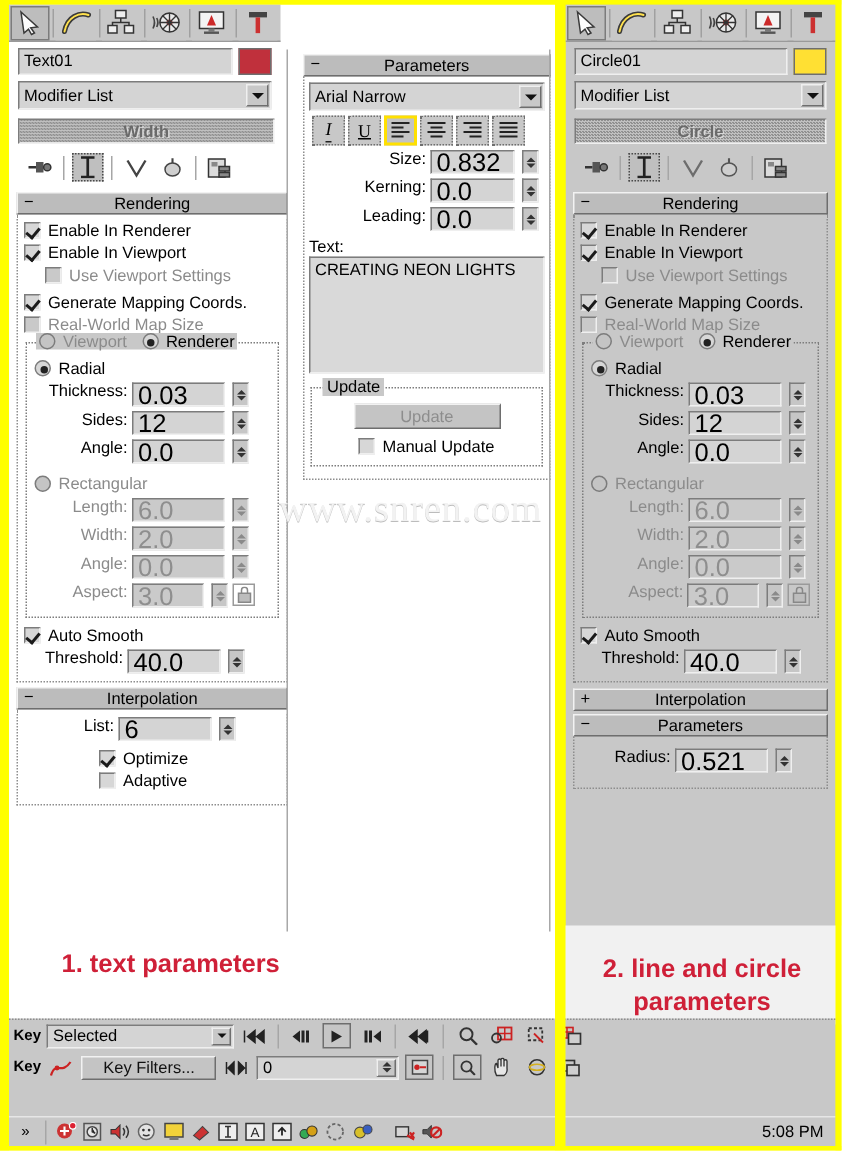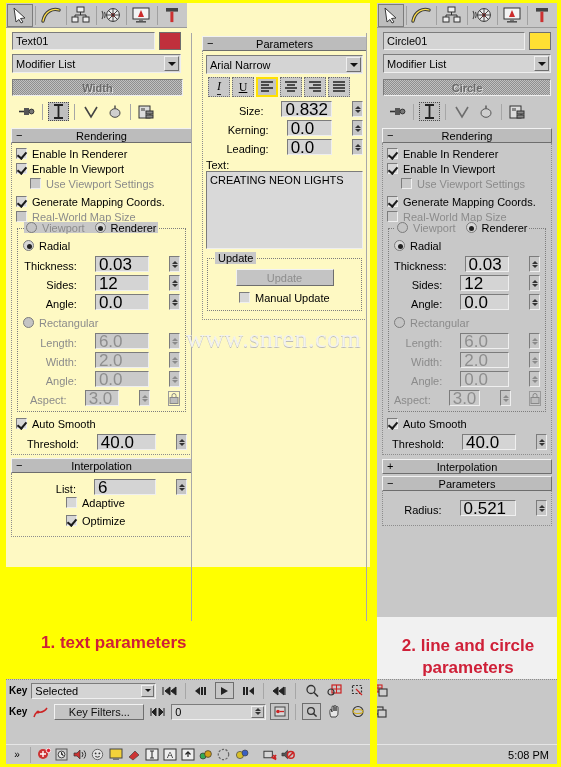--- a/index.html
+++ b/index.html
@@ -11,22 +11,22 @@
     font-size:11px;
     color:#000;
     overflow:hidden;
     position:relative;
   }
   
   #stage { position:absolute; inset:0; }
 
   
   #left-capture {
-    position:absolute; left:6px; top:3px; width:364px; height:564px;
-    background:#fef9c3;
+    position:absolute; left:6px; top:3px; width:364px; height:761px;
+    background:#ffffff;
     border-left:0;
   }
   #right-capture {
     position:absolute; left:377px; top:3px; width:180px; height:761px;
     background:#c8c8c8;
   }
   .yellow-band { position:absolute; background:#ffff00; }
 
   
   .tabstrip {
@@ -116,21 +116,21 @@
 
   .rad { display:flex; align-items:center; gap:5px; height:15px; }
   .rad .dot {
     width:11px;height:11px;border-radius:50%;
     background:#d7d7d7;border:1px solid #7c7c7c;position:relative;flex:0 0 auto;
   }
   .rad .dot.on:after{content:"";position:absolute;left:2.5px;top:2.5px;width:5px;height:5px;border-radius:50%;background:#222;}
   .rad.dis{color:#8b8b8b;}
   .rad.dis .dot{background:#c4c4c4;}
 
-  .fieldrow { display:flex; align-items:flex-end; gap:18px; height:17px; margin-top:2px; }
+  .fieldrow { display:flex; align-items:flex-start; gap:3px; height:17px; margin-top:2px; }
   .fieldrow .lab { text-align:right; white-space:nowrap; }
   .fieldrow.dis .lab { color:#8b8b8b; }
   .spin {
     display:flex; align-items:stretch;
     border:1px solid #7c7c7c; border-right-color:#efefef; border-bottom-color:#efefef;
     background:#d4d4d4; height:16px;
   }
   .spin .val { padding:1px 3px; font-size:17px; line-height:13px; min-width:0; }
   .spin.dis { background:#cacaca; }
   .spin.dis .val { color:#8e8e8e; }
@@ -480,27 +480,27 @@
         <div class="fieldrow">
           <span class="lab" style="width:60px;">List:</span>
           <span class="spin" style="width:62px;">
               <span class="val">6</span>
             </span>
           <span class="spinner">
               <i class="up"></i>
               <i class="dn"></i>
             </span>
         </div>
+        <div class="chk" style="margin-left:50px;margin-top:3px;">
+          <span class="box on"></span>
+          <span>Optimize</span>
+        </div>
         <div class="chk" style="margin-left:50px;">
           <span class="box"></span>
           <span>Adaptive</span>
-        </div>
-        <div class="chk" style="margin-left:50px;margin-top:3px;">
-          <span class="box on"></span>
-          <span>Optimize</span>
         </div>
       </div>
     </div>
 
     <div id="mid-panel">
       <div class="rollhead">
         <span class="pm">−</span>
         <span>Parameters</span>
       </div>
       <div class="rollbody" style="padding:4px 3px 6px 3px;">

